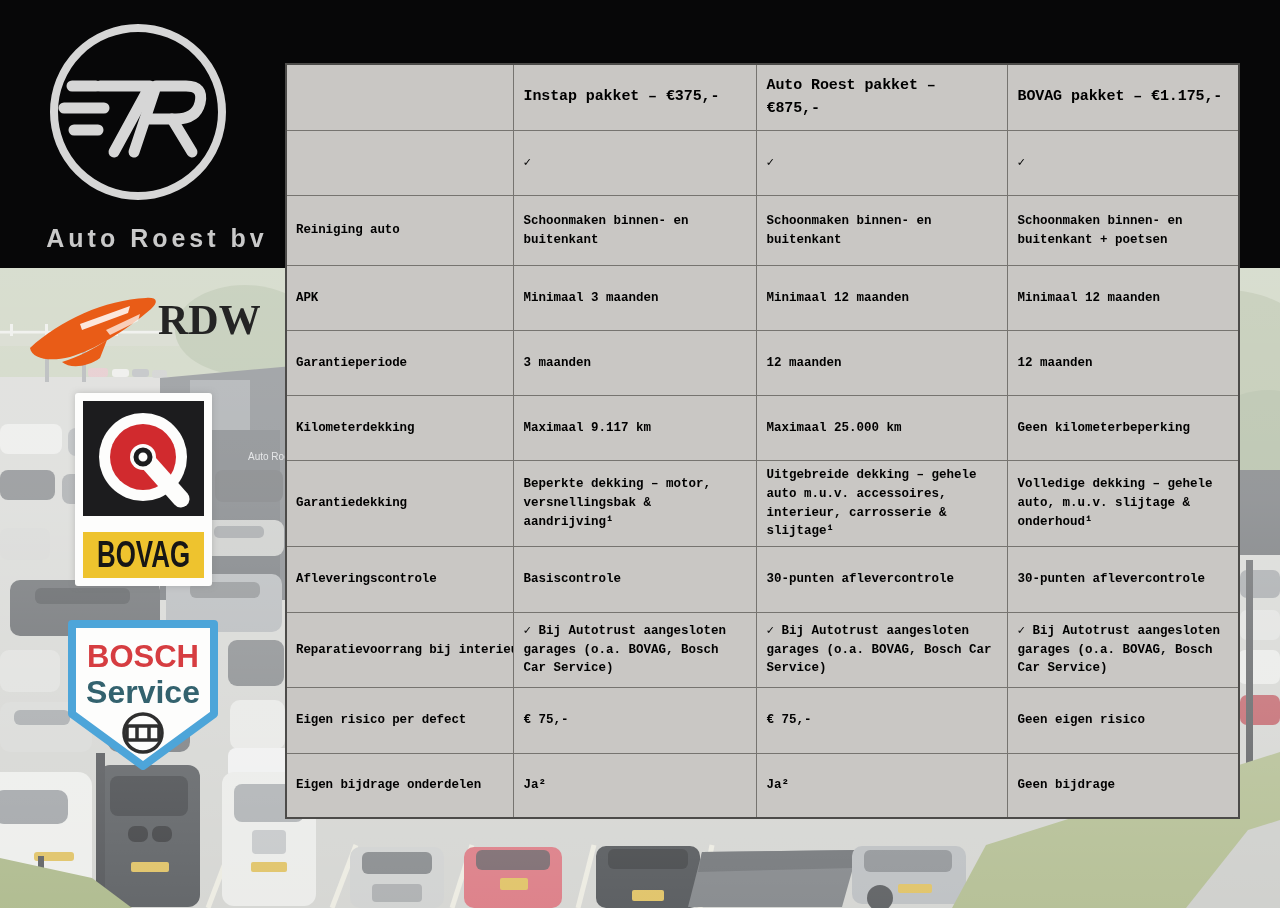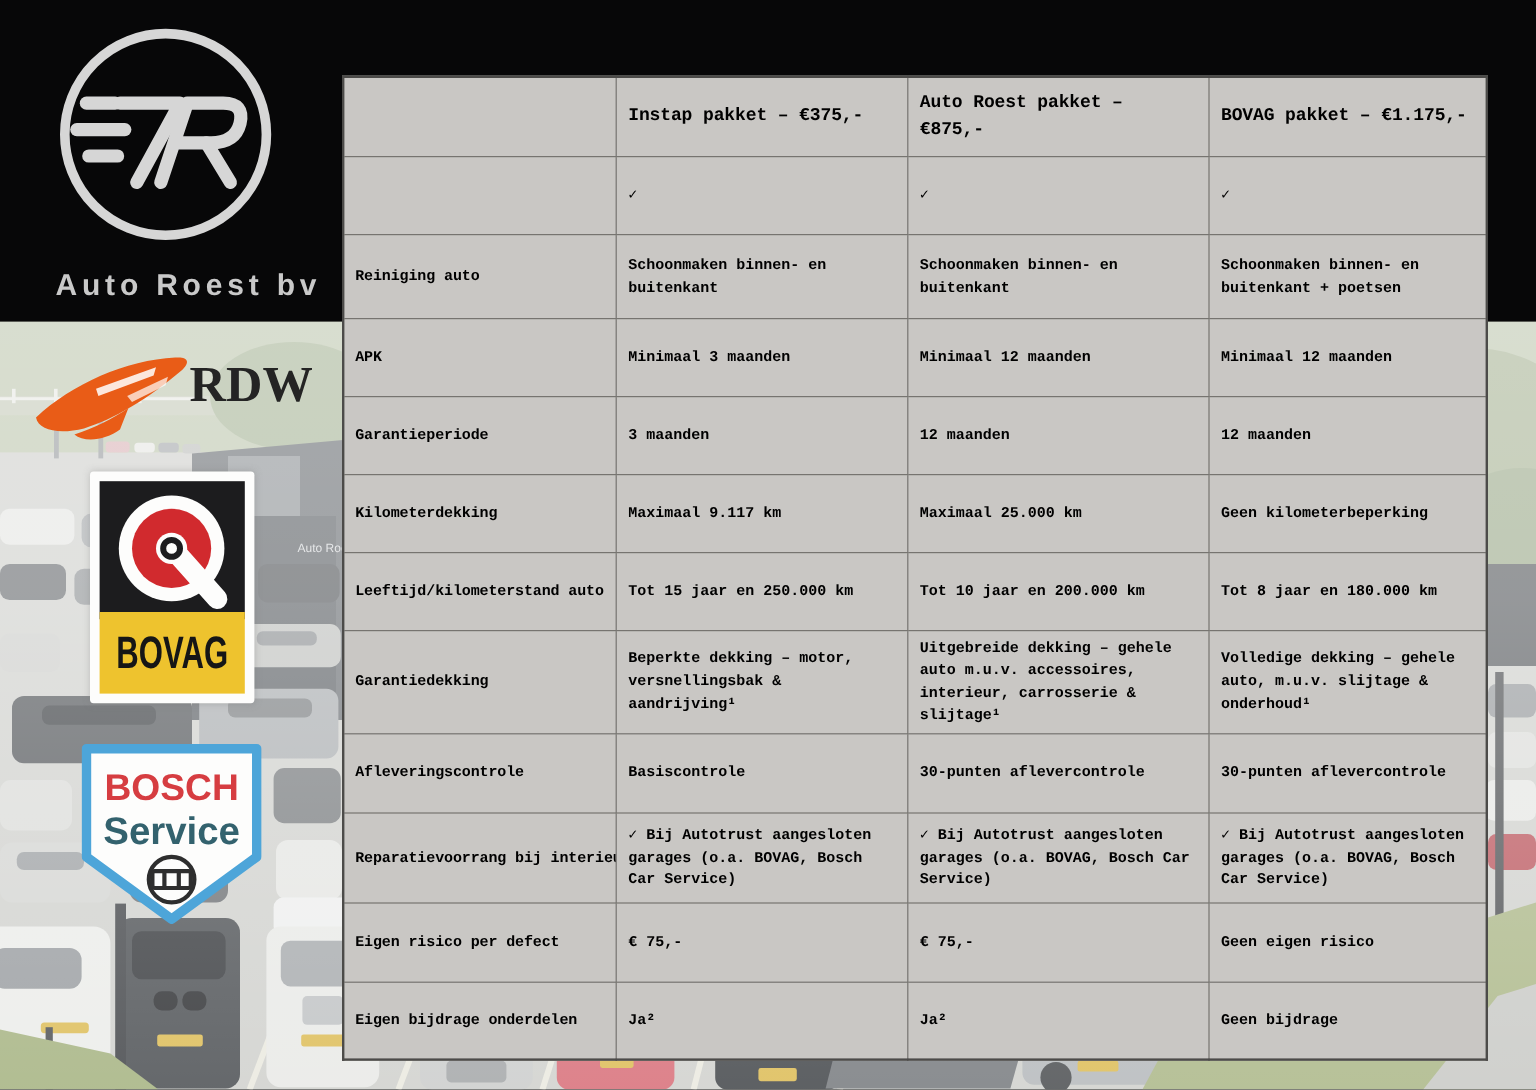--- a/index.html
+++ b/index.html
@@ -17,21 +17,21 @@
   #arname{position:absolute;left:0;top:224px;width:314px;text-align:center;
           color:#c9c9c9;font-size:25px;font-weight:bold;letter-spacing:4px;}
 
   
   #rdw{position:absolute;left:10px;top:278px;width:250px;height:92px;}
 
   
   #bovag{position:absolute;left:75px;top:393px;width:137px;height:193px;background:#fdfdfc;
          border-radius:3px;box-shadow:0 0 6px rgba(120,120,120,.35);}
   #bovag .black{position:absolute;left:8px;top:8px;right:8px;height:115px;background:#1c1c1e;}
-  #bovag .yellow{position:absolute;left:8px;bottom:8px;right:8px;height:68px;background:#eec32e;
+  #bovag .yellow{position:absolute;left:8px;bottom:8px;right:8px;height:46px;background:#eec32e;
                  display:flex;align-items:center;justify-content:center;}
   #bovag .yellow span{font-size:27px;font-weight:bold;color:#161616;letter-spacing:0px;
                       transform:scaleY(1.4) scaleX(.96);display:inline-block;}
   
   #bosch{position:absolute;left:68px;top:620px;width:150px;height:150px;}
 
   
   #pkgtable{position:absolute;left:285px;top:63px;width:953px;border-collapse:collapse;
             table-layout:fixed;background:#c9c7c4;}
   #pkgtable td{border:1.5px solid #767470;border-top-color:#7b7975;vertical-align:middle;
@@ -270,26 +270,20 @@
       <td>3 maanden</td>
       <td>12 maanden</td>
       <td>12 maanden</td>
     </tr>
     <tr class="h54">
       <td class="lbl">Kilometerdekking</td>
       <td>Maximaal 9.117 km</td>
       <td>Maximaal 25.000 km</td>
       <td>Geen kilometerbeperking</td>
     </tr>
-    <tr class="h54">
-      <td class="lbl">Leeftijd/kilometerstand auto</td>
-      <td>Tot 15 jaar en 250.000 km</td>
-      <td>Tot 10 jaar en 200.000 km</td>
-      <td>Tot 8 jaar en 180.000 km</td>
-    </tr>
     <tr class="h64">
       <td class="lbl">Garantiedekking</td>
       <td>Beperkte dekking – motor, versnellingsbak &amp; aandrijving¹</td>
       <td>Uitgebreide dekking – gehele auto m.u.v. accessoires, interieur, carrosserie &amp; slijtage¹</td>
       <td>Volledige dekking – gehele auto, m.u.v. slijtage &amp; onderhoud¹</td>
     </tr>
     <tr class="h55">
       <td class="lbl">Afleveringscontrole</td>
       <td>Basiscontrole</td>
       <td>30-punten aflevercontrole</td>

